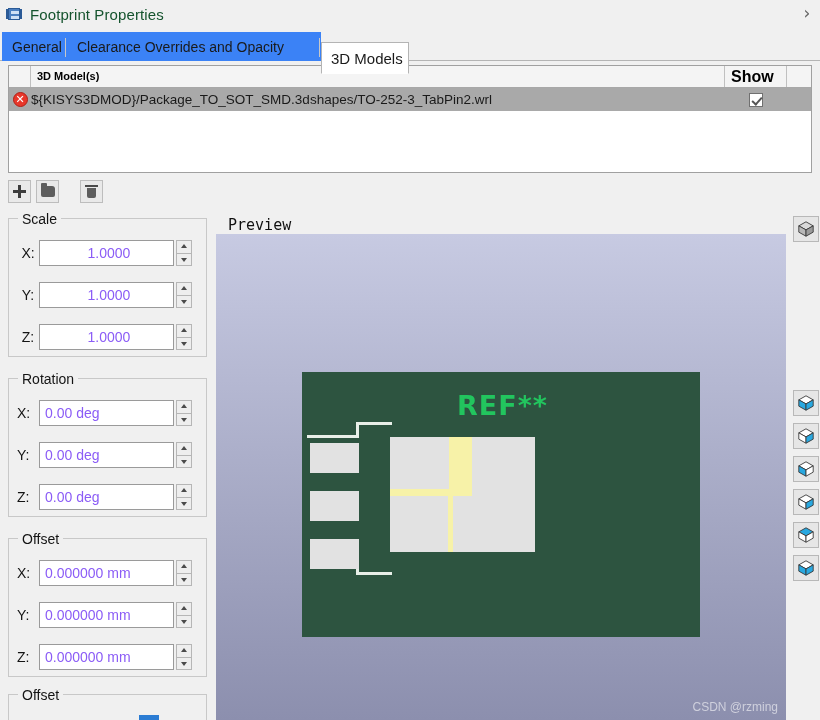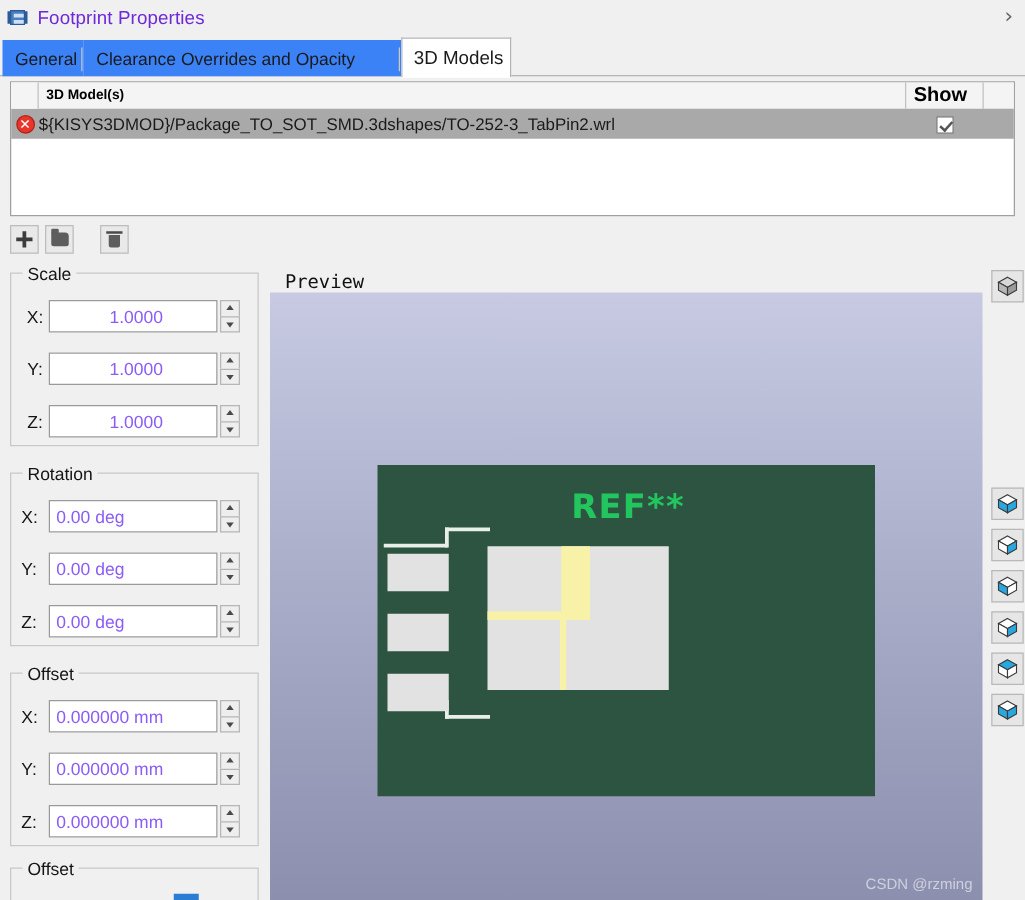--- a/index.html
+++ b/index.html
@@ -64,21 +64,21 @@
     position: absolute;
     top: 2px;
     width: 2px; height: 10px;
     background: #2b5a96;
   }
   .app-icon .pinL { left: 0; }
   .app-icon .pinR { right: 0; }
 
   .title-text {
     font-size: 15px;
-    color: #6d28d9;
+    color: #14532d;
     letter-spacing: 0.1px;
   }
   .win-close {
     position: absolute;
     right: 2px; top: 2px;
     width: 22px; height: 22px;
     display: flex;
     align-items: center;
     justify-content: center;
     font-size: 17px;
@@ -109,21 +109,21 @@
     white-space: nowrap;
   }
   .tab.sep::after {
     content: "";
     position: absolute;
     right: 0; top: 5px;
     width: 1px; height: 19px;
     background: #c8c8c8;
   }
   .tab.active {
-    top: 0;
+    top: 12px;
     height: 32px;
     line-height: 31px;
     background: #ffffff;
     border: 1px solid #b4b4b4;
     border-bottom: 1px solid #ffffff;
     font-size: 15px;
     z-index: 3;
   }
 
   

